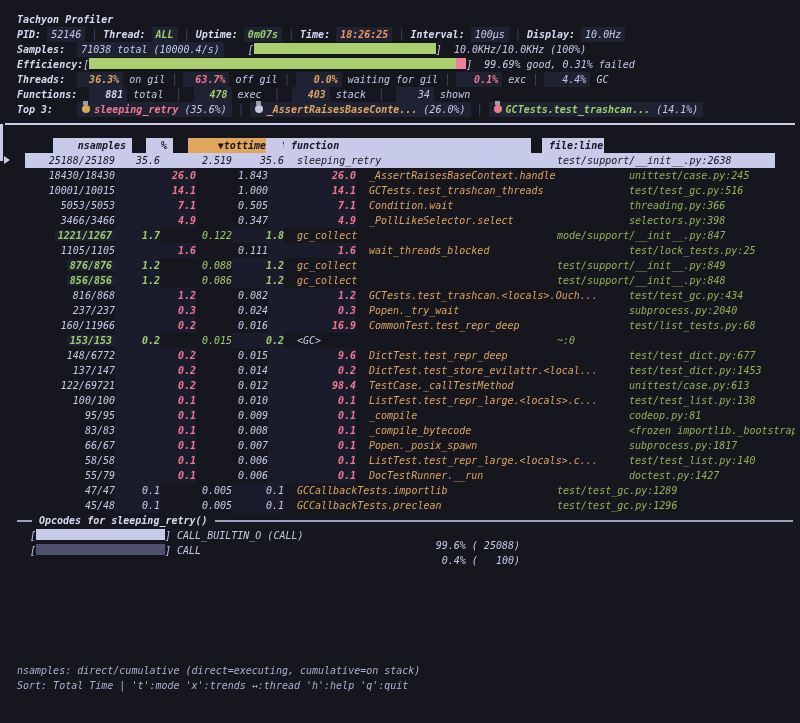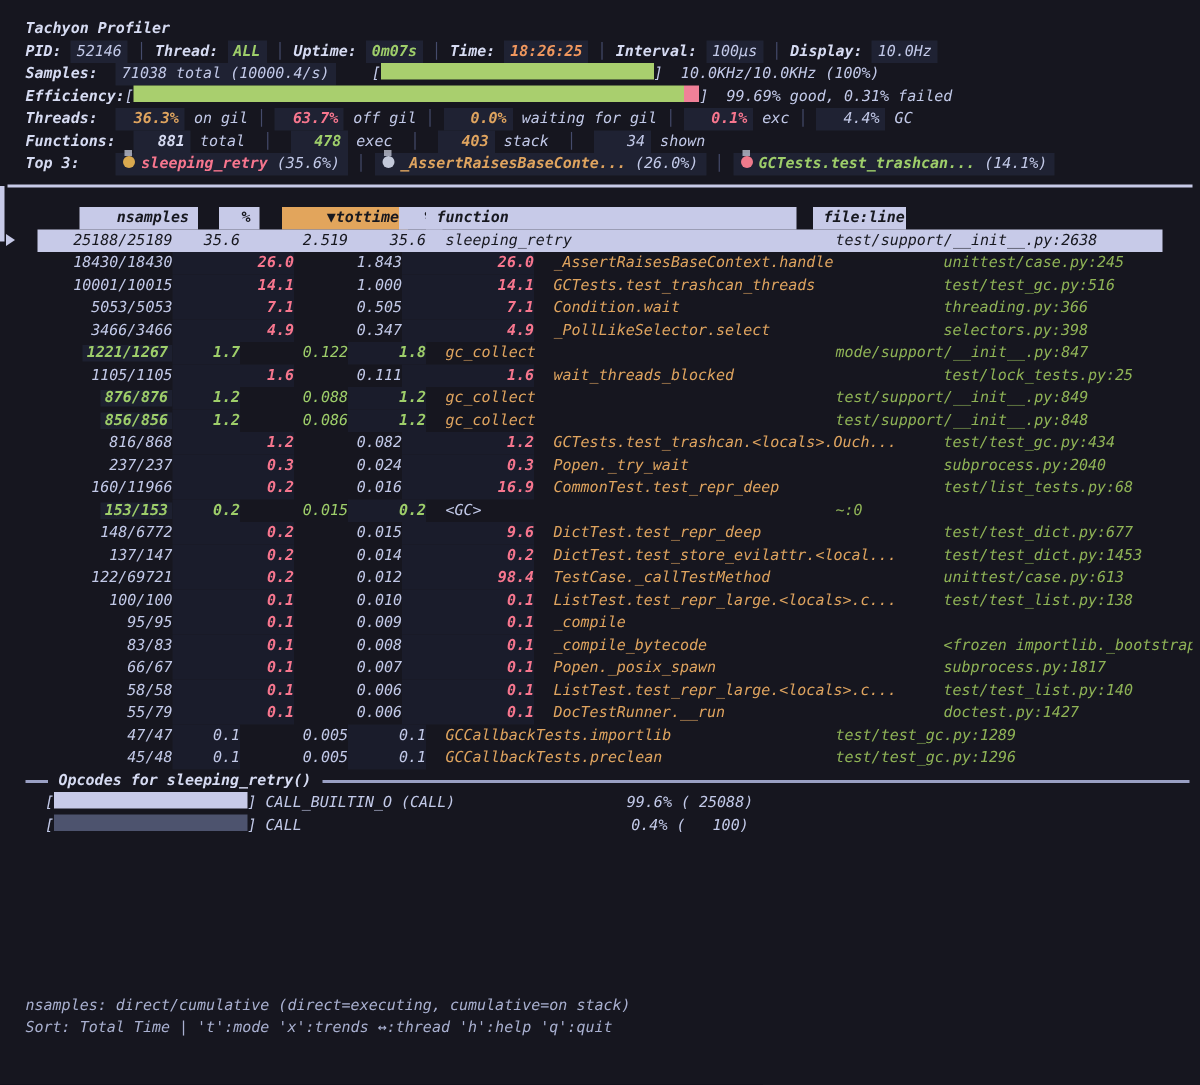--- a/index.html
+++ b/index.html
@@ -55,21 +55,21 @@
   .rowptr{position:absolute;left:-13px;top:3px;width:0;height:0;border-left:6px solid #c7cae8;border-top:4px solid transparent;border-bottom:4px solid transparent;z-index:2;}
   .opdiv{display:flex;align-items:center;}
   .dash{height:2px;background:#9aa0c4;}
   .dash.l{width:15px;}
   .dash.r{flex:1;margin-right:2px;}
   .opdiv-label{margin:0 7px;font-weight:bold;color:#d6dbf2;}
   .op-row{position:relative;margin-left:13px;}
   .op-bar{display:inline-block;width:129px;height:11px;vertical-align:-1px;}
   .op-bar.light{background:#c7cae8;} .op-bar.gray{background:#4d536e;}
   .op-name{margin-left:6px;color:#c2c9e8;}
-  .op-pct{position:absolute;left:370px;width:120px;text-align:center;white-space:pre;color:#c2c9e8;}
+  .op-pct{position:absolute;left:370px;width:120px;text-align:right;white-space:pre;color:#c2c9e8;margin-top:10px;}
   .foot{color:#a9b0d0;}
 </style>
 </head>
 <body>
 
 <div class="screen">
 
   <div class="line"><span class="lbl">Tachyon Profiler</span></div>
 
   <div class="line"><span class="lbl">PID:</span> <span class="chip v">52146</span> <span class="sep">│</span> <span class="lbl">Thread:</span> <span class="chip c-green b">ALL</span> <span class="sep">│</span> <span class="lbl">Uptime:</span> <span class="chip c-green b">0m07s</span> <span class="sep">│</span> <span class="lbl">Time:</span> <span class="chip c-torange b">18:26:25</span> <span class="sep">│</span> <span class="lbl">Interval:</span> <span class="chip v">100µs</span> <span class="sep">│</span> <span class="lbl">Display:</span> <span class="chip v">10.0Hz</span></div>
@@ -232,20 +232,21 @@
         <span class="cell c-p2">0.1</span>
         <span class="cell c-fn">ListTest.test_repr_large.&lt;locals&gt;.c...</span>
         <span class="cell c-file">test/test_list.py:138</span>
       </div>
       <div class="trow v-hot">
         <span class="cell c-ns"><span class="nsv">95/95</span></span>
         <span class="cell c-p1">0.1</span>
         <span class="cell c-tot">0.009</span>
         <span class="cell c-p2">0.1</span>
         <span class="cell c-fn">_compile</span>
+        <span class="cell c-file">codeop.py:81</span>
       </div>
       <div class="trow v-hot">
         <span class="cell c-ns"><span class="nsv">83/83</span></span>
         <span class="cell c-p1">0.1</span>
         <span class="cell c-tot">0.008</span>
         <span class="cell c-p2">0.1</span>
         <span class="cell c-fn">_compile_bytecode</span>
         <span class="cell c-file">&lt;frozen importlib._bootstrap_externa</span>
       </div>
       <div class="trow v-hot">

